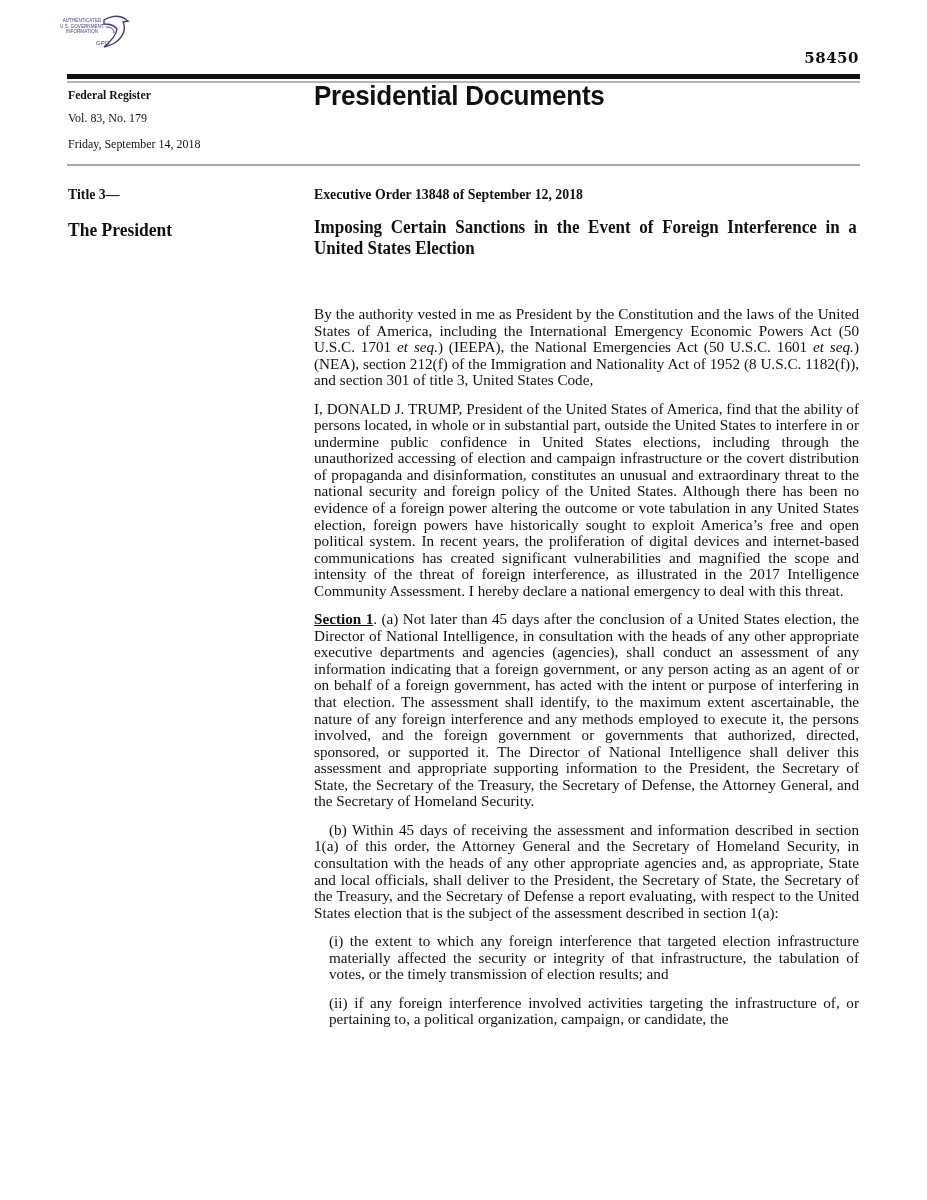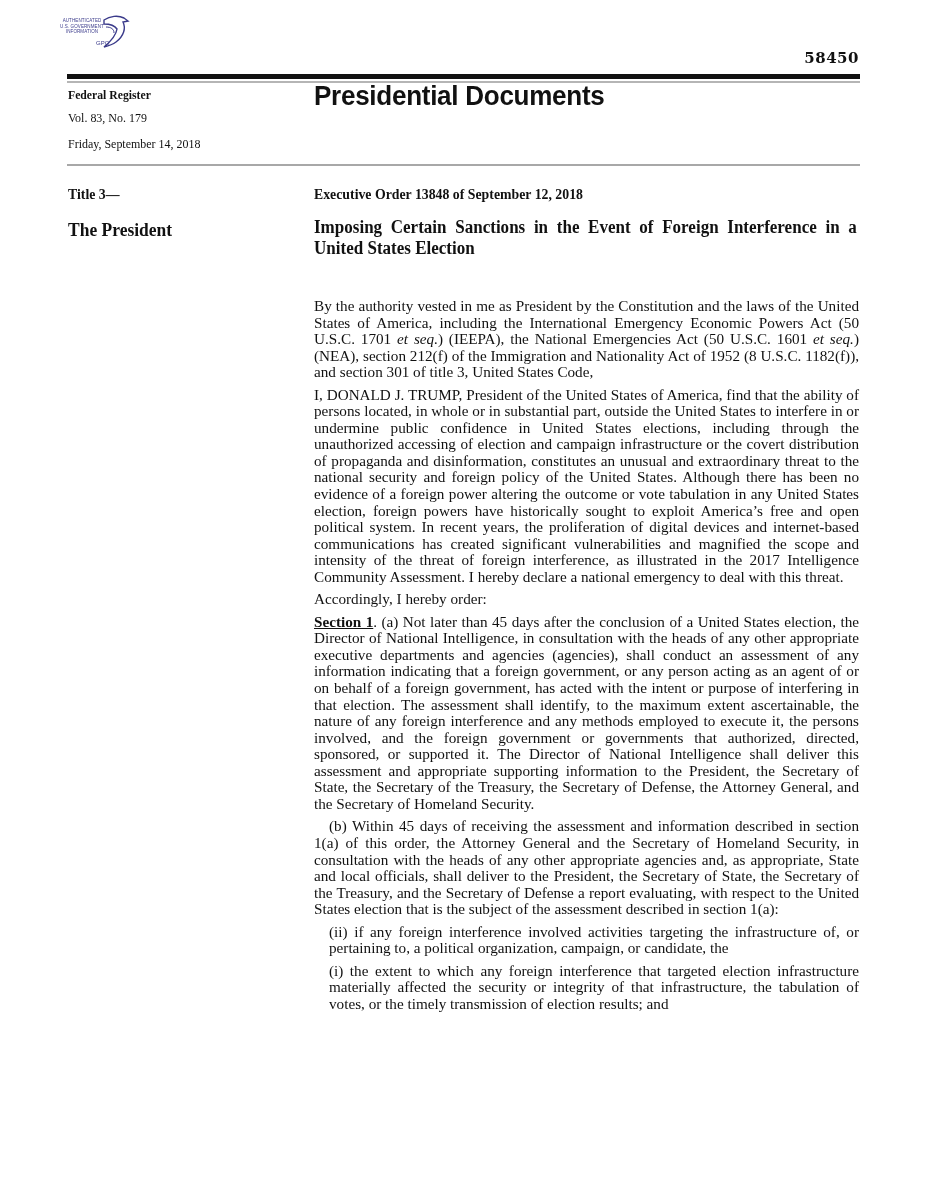--- a/index.html
+++ b/index.html
@@ -14,21 +14,21 @@
     .rule-mid { position: absolute; left: 67px; width: 793px; top: 164px; height: 2px; background: #a8a8a8; }
     .fr-name { position: absolute; left: 68px; top: 87px; font-family: "Liberation Serif", serif; font-weight: bold; font-size: 13px; transform: scaleX(0.9); transform-origin: left; }
     .fr-vol { position: absolute; left: 68px; top: 110px; font-family: "Liberation Serif", serif; font-size: 13px; transform: scaleX(0.92); transform-origin: left; }
     .fr-date { position: absolute; left: 68px; top: 136px; font-family: "Liberation Serif", serif; font-size: 13px; transform: scaleX(0.92); transform-origin: left; }
     .doc-type { position: absolute; left: 314px; top: 80px; font-family: "Liberation Sans", sans-serif; font-weight: bold; font-size: 28px; letter-spacing: -0.3px; transform: scaleX(0.93); transform-origin: left; }
     .title-label { position: absolute; left: 68px; top: 186px; font-family: "Liberation Serif", serif; font-weight: bold; font-size: 15px; transform: scaleX(0.92); transform-origin: left; }
     .president-label { position: absolute; left: 68px; top: 219px; font-family: "Liberation Serif", serif; font-weight: bold; font-size: 19px; transform: scaleX(0.92); transform-origin: left; }
     .eo-number { position: absolute; left: 314px; top: 186px; font-family: "Liberation Serif", serif; font-weight: bold; font-size: 15px; transform: scaleX(0.92); transform-origin: left; }
     .eo-title { position: absolute; left: 314px; top: 217px; width: 590px; font-family: "Liberation Serif", serif; font-weight: bold; font-size: 18.5px; line-height: 21px; text-align: justify; text-align-last: left; transform: scaleX(0.92); transform-origin: left; }
     .body { position: absolute; left: 314px; top: 294px; width: 545px; font-family: "Liberation Serif", serif; font-size: 15.2px; line-height: 16.55px; }
-    .body p { margin: 4px 0 6px 0; text-align: justify; }
+    .body p { margin: 12px 0 6px 0; text-align: justify; }
     .body p.indent { text-indent: 15px; font-family: Liberation Serif, serif; }
     .body p.sub { margin-left: 15px; }
     .body .sec { font-weight: bold; text-decoration: underline; }
     .body em { font-style: italic; }
   </style>
 </head>
 <body>
 
 <div class="gpo-logo">
   <div class="txt">
@@ -56,18 +56,17 @@
 
 <div class="title-label">Title 3—</div>
 <div class="president-label">The President</div>
 
 <div class="eo-number">Executive Order 13848 of September 12, 2018</div>
 <div class="eo-title">Imposing Certain Sanctions in the Event of Foreign Interference in a United States Election</div>
 
 <div class="body">
   <p><span>By the authority vested in me as President by the Constitution and the laws of the United States of America, including the International Emergency Economic Powers Act (50 U.S.C. 1701 </span><em>et seq.</em><span>) (IEEPA), the National Emergencies Act (50 U.S.C. 1601 </span><em>et seq.</em><span>) (NEA), section 212(f) of the Immigration and Nationality Act of 1952 (8 U.S.C. 1182(f)), and section 301 of title 3, United States Code,</span></p>
   <p>I, DONALD J. TRUMP, President of the United States of America, find that the ability of persons located, in whole or in substantial part, outside the United States to interfere in or undermine public confidence in United States elections, including through the unauthorized accessing of election and campaign infrastructure or the covert distribution of propaganda and disinformation, constitutes an unusual and extraordinary threat to the national security and foreign policy of the United States. Although there has been no evidence of a foreign power altering the outcome or vote tabulation in any United States election, foreign powers have historically sought to exploit America’s free and open political system. In recent years, the proliferation of digital devices and internet-based communications has created significant vulnerabilities and magnified the scope and intensity of the threat of foreign interference, as illustrated in the 2017 Intelligence Community Assessment. I hereby declare a national emergency to deal with this threat.</p>
-  <p>Accordingly, I hereby order:</p>
   <p><span class="sec">Section 1</span><span>. (a) Not later than 45 days after the conclusion of a United States election, the Director of National Intelligence, in consultation with the heads of any other appropriate executive departments and agencies (agencies), shall conduct an assessment of any information indicating that a foreign government, or any person acting as an agent of or on behalf of a foreign government, has acted with the intent or purpose of interfering in that election. The assessment shall identify, to the maximum extent ascertainable, the nature of any foreign interference and any methods employed to execute it, the persons involved, and the foreign government or governments that authorized, directed, sponsored, or supported it. The Director of National Intelligence shall deliver this assessment and appropriate supporting information to the President, the Secretary of State, the Secretary of the Treasury, the Secretary of Defense, the Attorney General, and the Secretary of Homeland Security.</span></p>
   <p class="indent">(b) Within 45 days of receiving the assessment and information described in section 1(a) of this order, the Attorney General and the Secretary of Homeland Security, in consultation with the heads of any other appropriate agencies and, as appropriate, State and local officials, shall deliver to the President, the Secretary of State, the Secretary of the Treasury, and the Secretary of Defense a report evaluating, with respect to the United States election that is the subject of the assessment described in section 1(a):</p>
+  <p class="sub">(i) the extent to which any foreign interference that targeted election infrastructure materially affected the security or integrity of that infrastructure, the tabulation of votes, or the timely transmission of election results; and</p>
   <p class="sub">(ii) if any foreign interference involved activities targeting the infrastructure of, or pertaining to, a political organization, campaign, or candidate, the</p>
-  <p class="sub">(i) the extent to which any foreign interference that targeted election infrastructure materially affected the security or integrity of that infrastructure, the tabulation of votes, or the timely transmission of election results; and</p>
 </div>
 
 </body></html>

